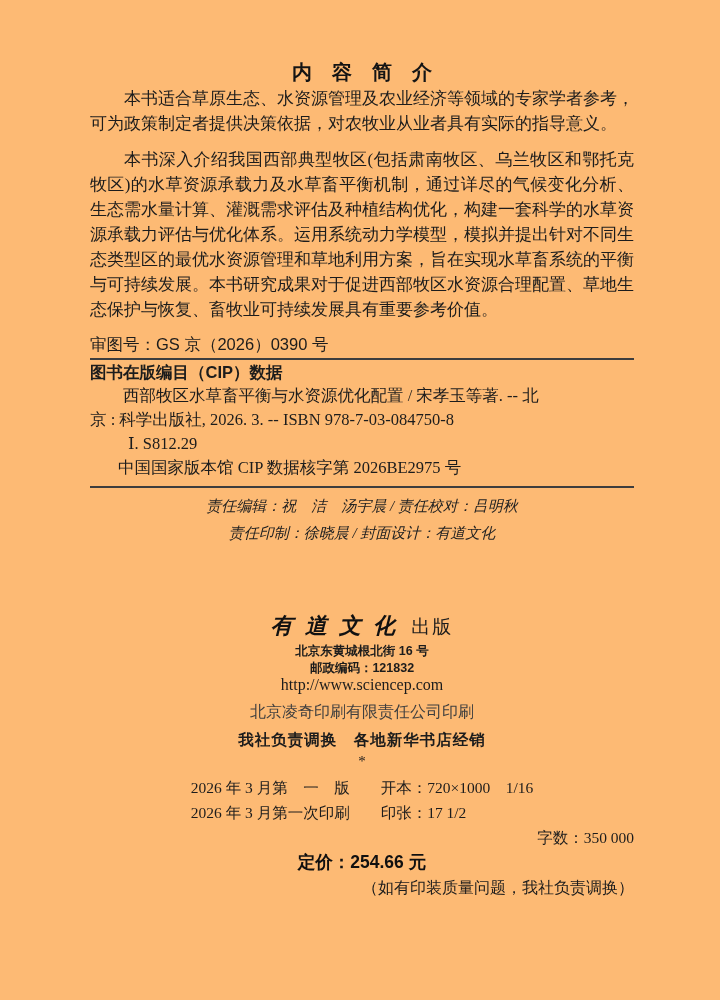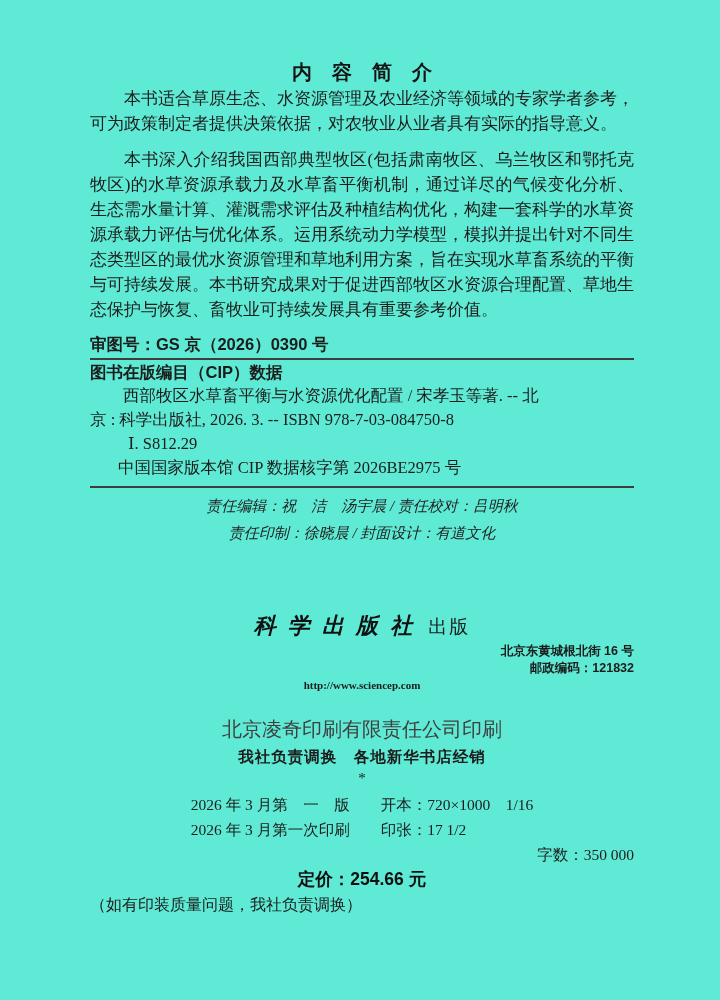--- a/index.html
+++ b/index.html
@@ -1,21 +1,21 @@
 <!DOCTYPE html>
 <html><head>
 <meta charset="utf-8">
 <style>
   html, body { margin: 0; padding: 0; background: #ffffff; }
   .page {
     width: 720px; height: 1000px;
     box-sizing: border-box;
     padding: 0 86px 0 90px;
     position: relative;
-    background: #5eead4;
+    background: #fdba74;
     color: #1c1c1c;
     font-family: "Liberation Serif", "DejaVu Serif", serif;
     overflow: hidden;
   }
   .intro-title {
     margin: 0;
     padding-top: 58px;
     text-align: center;
     font-family: "Liberation Sans", "DejaVu Sans", sans-serif;
     font-weight: bold;
@@ -27,21 +27,21 @@
     margin: 0;
     font-size: 17px;
     line-height: 25px;
     text-align: justify;
     text-indent: 2em;
   }
   .body-para.first { margin-top: 11px; }
   .map-approval {
     margin-top: 12px;
     font-family: "Liberation Sans", "DejaVu Sans", sans-serif;
-    font-weight: bold;
+    font-weight: normal;
     font-size: 16.5px;
     line-height: 20px;
   }
   .rule {
     border: none;
     border-top: 2px solid #3d3d3d;
     margin: 4px 0 0 0;
     width: 100%;
   }
   .cip-header {
@@ -72,27 +72,26 @@
     font-size: 22px;
     letter-spacing: 0.55em;
     color: #111111;
   }
   .pub-label { font-size: 19px; letter-spacing: 2px; }
   .pub-addr, .pub-post {
     font-family: "Liberation Sans", "DejaVu Sans", sans-serif;
     font-weight: bold;
     font-size: 12.5px;
     line-height: 17px;
-    text-align: right;
   }
-  .pub-web { font-weight: bold; font-size: 11px; line-height: 16px; text-align: center; }
+  .pub-web { font-weight: normal; font-size: 16px; line-height: 16px; text-align: center; }
   .printer {
-    margin-top: 26px;
+    margin-top: 9px;
     text-align: center;
-    font-size: 20px;
+    font-size: 16px;
     line-height: 20px;
     color: #3f3f3f;
   }
   .distribution {
     margin-top: 8px;
     text-align: center;
     font-family: "Liberation Sans", "DejaVu Sans", sans-serif;
     font-weight: bold;
     font-size: 15.5px;
     line-height: 20px;
@@ -113,21 +112,21 @@
   }
   .word-count { text-align: right; font-size: 15.5px; line-height: 25px; }
   .price {
     text-align: center;
     font-family: "Liberation Sans", "DejaVu Sans", sans-serif;
     font-weight: bold;
     font-size: 17.5px;
     line-height: 25px;
     color: #101010;
   }
-  .exchange-note { text-align: left; font-size: 16px; line-height: 26px; }
+  .exchange-note { text-align: right; font-size: 16px; line-height: 26px; }
 </style>
 </head>
 <body>
 
 <div class="page">
 
   <h1 class="intro-title">内　容　简　介</h1>
 
   <p class="body-para">本书适合草原生态、水资源管理及农业经济等领域的专家学者参考，可为政策制定者提供决策依据，对农牧业从业者具有实际的指导意义。</p>
   <p class="body-para first">本书深入介绍我国西部典型牧区(包括肃南牧区、乌兰牧区和鄂托克牧区)的水草资源承载力及水草畜平衡机制，通过详尽的气候变化分析、生态需水量计算、灌溉需求评估及种植结构优化，构建一套科学的水草资源承载力评估与优化体系。运用系统动力学模型，模拟并提出针对不同生态类型区的最优水资源管理和草地利用方案，旨在实现水草畜系统的平衡与可持续发展。本书研究成果对于促进西部牧区水资源合理配置、草地生态保护与恢复、畜牧业可持续发展具有重要参考价值。</p>
@@ -146,21 +145,21 @@
 
   <hr class="rule second">
 
   <section class="credits">
     <div>责任编辑：祝　洁　汤宇晨 / 责任校对：吕明秋</div>
     <div>责任印制：徐晓晨 / 封面设计：有道文化</div>
   </section>
 
   <section class="publisher">
     <div class="pub-logo-line">
-      <span class="pub-logo">科学出版社</span>
+      <span class="pub-logo">有道文化</span>
       <span class="pub-label">出版</span>
     </div>
     <div class="pub-addr">北京东黄城根北街 16 号</div>
     <div class="pub-post">邮政编码：121832</div>
     <div class="pub-web">http://www.sciencep.com</div>
   </section>
 
   <section>
     <div class="printer">北京凌奇印刷有限责任公司印刷</div>
     <div class="distribution">我社负责调换　各地新华书店经销</div>

